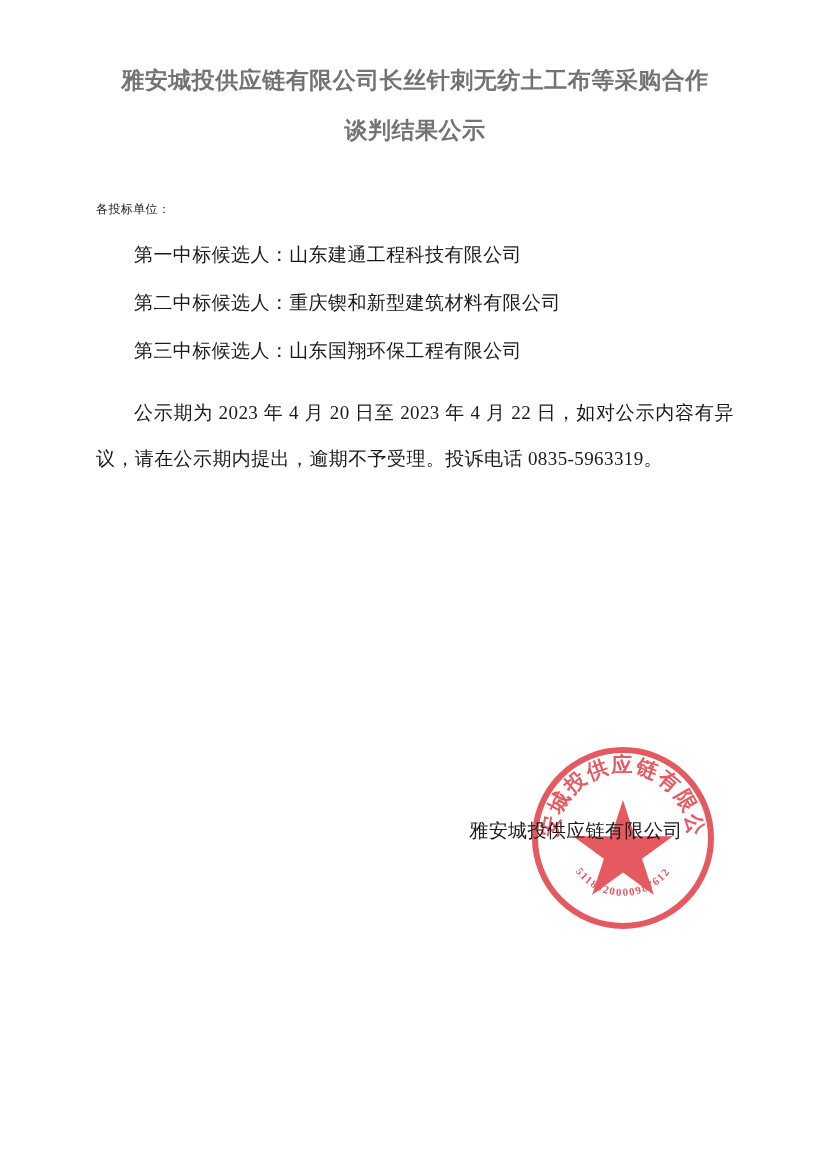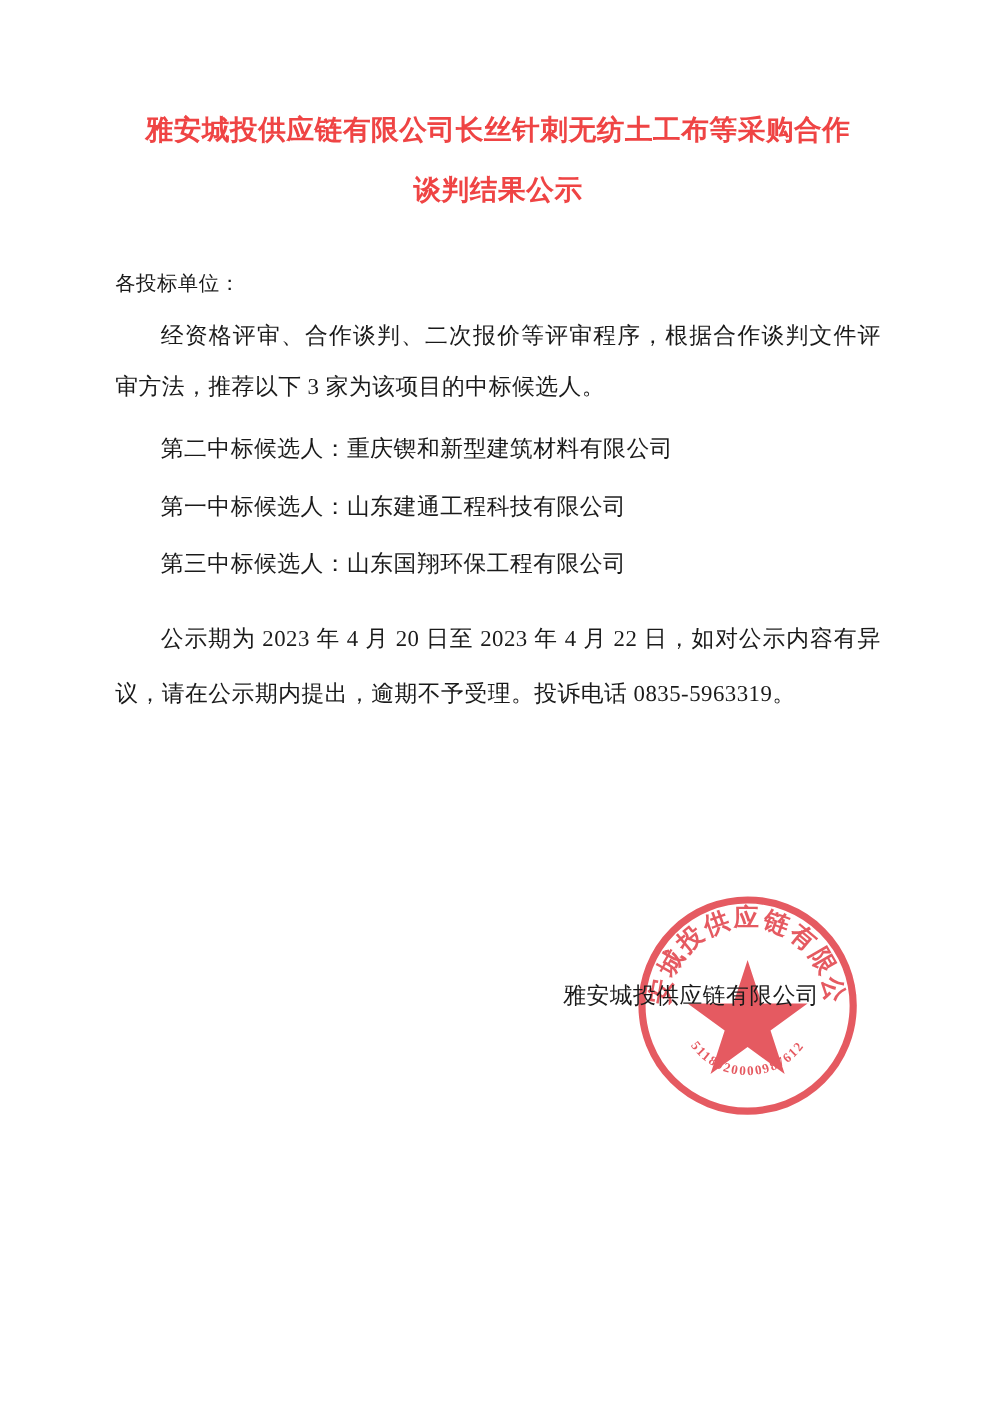--- a/index.html
+++ b/index.html
@@ -17,37 +17,37 @@
   }
   .page {
     position: relative;
     width: 830px;
     height: 1174px;
     box-sizing: border-box;
     padding: 0 96px;
   }
   .doc-title {
     margin: 0;
-    padding-top: 84px;
+    padding-top: 56px;
     font-size: 23px;
     font-weight: bold;
     line-height: 50px;
     text-align: center;
     letter-spacing: 0.5px;
-    color: #ef4444;
+    color: #737373;
   }
   .title-line {
     display: block;
   }
   .title-line.second {
   }
   .salutation {
     margin: 0;
     padding-top: 38px;
-    font-size: 17px;
+    font-size: 12px;
     line-height: 30px;
     letter-spacing: 0.4px;
   }
   .para {
     margin: 0;
     padding-top: 18px;
     font-size: 19px;
     line-height: 42px;
     text-indent: 38px;
     letter-spacing: 0.4px;
@@ -94,24 +94,23 @@
 <div class="page">
 
   <h1 class="doc-title">
     <span class="title-line">雅安城投供应链有限公司长丝针刺无纺土工布等采购合作</span>
     <span class="title-line second">谈判结果公示</span>
   </h1>
 
   <p class="salutation">各投标单位：</p>
 
 
-  <p class="para tight">经资格评审、合作谈判、二次报价等评审程序，根据合作谈判文件评审方法，推荐以下 3 家为该项目的中标候选人。</p>
 
+  <p class="para cand">第一中标候选人：山东建通工程科技有限公司</p>
   <p class="para cand">第二中标候选人：重庆锲和新型建筑材料有限公司</p>
-  <p class="para cand">第一中标候选人：山东建通工程科技有限公司</p>
   <p class="para cand">第三中标候选人：山东国翔环保工程有限公司</p>
 
   <p class="para notice">公示期为 2023 年 4 月 20 日至 2023 年 4 月 22 日，如对公示内容有异议，请在公示期内提出，逾期不予受理。投诉电话 0835-5963319。</p>
 
   <div class="seal">
     <svg width="192" height="192" viewBox="0 0 192 192" xmlns="http://www.w3.org/2000/svg">
       <circle cx="96" cy="96" r="88" fill="none" stroke="#e0363f" stroke-width="6"></circle>
       <path id="sealArcTop" d="M 96,96 m -66,0 a 66,66 0 1,1 132,0" fill="none" stroke="none"></path>
       <text font-family="'Liberation Serif', serif" font-size="21" font-weight="bold" fill="#e0363f" letter-spacing="2">
         <textPath href="#sealArcTop" startOffset="50%" text-anchor="middle">雅安城投供应链有限公司</textPath>

